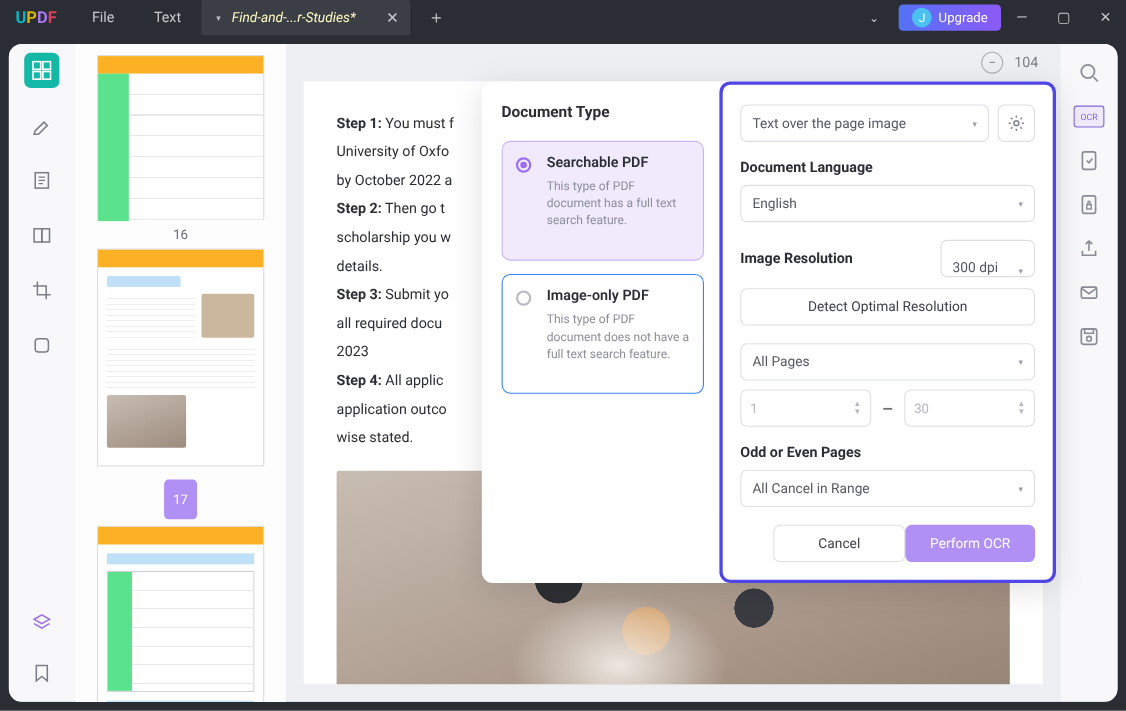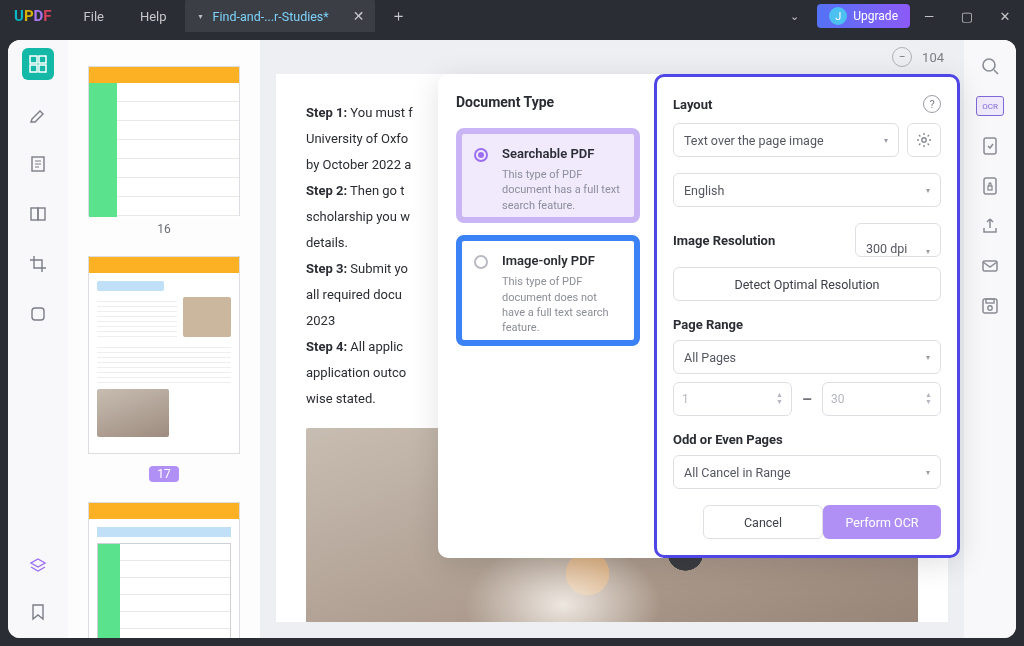--- a/index.html
+++ b/index.html
@@ -3,53 +3,53 @@
 <meta charset="utf-8">
 <style>
   * { box-sizing: border-box; margin: 0; padding: 0; font-family: -apple-system, BlinkMacSystemFont, "Segoe UI", Roboto, sans-serif; }
   body { width: 1024px; height: 646px; overflow: hidden; background: #2a2d33; }
   .titlebar { height: 32px; background: #2a2d33; display: flex; align-items: center; color: #c8c8cc; font-size: 13px; }
   .logo { padding: 0 14px; font-weight: 700; font-size: 15px; }
   .logo .u { color:#08b7c4;} .logo .p { color:#d6b400;} .logo .d { color:#a978f0;} .logo .f { color:#d6405c;}
   .menu-item { padding: 0 18px; height:32px; display:flex; align-items:center; cursor:pointer; }
   .tab { display:flex; align-items:center; background:#3b3e44; height:32px; padding:0 10px 0 14px; border-radius:2px 2px 0 0; min-width:190px; }
   .tab-drop { margin-right:10px; color:#bdbdc2; font-size:8px; }
-  .tab-title { color:#7dd3fc; font-size:12.5px; flex:1; white-space:nowrap; overflow:hidden; text-overflow:ellipsis; }
+  .tab-title { color:#fef9c3; font-size:12.5px; flex:1; white-space:nowrap; overflow:hidden; text-overflow:ellipsis;font-style:italic; }
   .tab-close { color:#c8c8cc; margin-left:10px; font-size:14px; }
   .newtab { color:#c8c8cc; padding:0 16px; font-size:16px; }
   .title-right { margin-left:auto; display:flex; align-items:center; }
   .tb-caret { color:#c8c8cc; padding:0 18px; font-size:11px; }
   .upgrade { display:flex; align-items:center; gap:6px; background:linear-gradient(90deg,#5472f6,#8c5af6); height:24px; padding:0 12px; border-radius:4px; color:#fff; font-size:12px; }
   .avatar { width:18px; height:18px; border-radius:50%; background:#4cc0f0; color:#fff; display:flex; align-items:center; justify-content:center; font-size:11px; }
   .winbtn { width:38px; height:32px; display:flex; align-items:center; justify-content:center; color:#c8c8cc; }
   .app-body { height:614px; background:#2a2d33; padding:8px; display:flex; }
   .frame { flex:1; background:#eeeff3; border-radius:12px; display:flex; overflow:hidden; position:relative; }
   .sidebar-left { width:60px; background:#f8f8fa; display:flex; flex-direction:column; align-items:center; padding-top:8px; gap:18px; }
   .sb-icon { width:32px; height:32px; display:flex; align-items:center; justify-content:center; border-radius:6px; color:#7c7e87; }
   .sb-icon.active { background:#14b8a6; color:#fff; }
   .sb-bottom { margin-top:auto; margin-bottom:10px; display:flex; flex-direction:column; gap:14px; align-items:center;}
   .thumb-col { width:192px; background:#fdfdfe; overflow-y:auto; padding:6px 18px 12px; }
-  .thumb { margin:20px 0 6px; }
+  .thumb { margin:4px 0 6px; }
   .thumb-img { width:152px; border:1px solid #dcdde2; background:#fff; display:block; margin:0 auto; }
   .thumb-num { text-align:center; font-size:12px; color:#6b6d76; margin-top:6px; }
-  .thumb-num.sel { display:inline-block; background:#b190f5; color:#fff; padding:1px 8px; border-radius:4px; }
+  .thumb-num.sel { display:inline-block; background:#b190f5; color:#fff; padding:11px 8px; border-radius:4px; }
   .thumb-num-wrap { text-align:center; margin-top:6px;}
   .content-area { flex:1; position:relative; background:#eeeff3; display:flex; flex-direction:column; }
   .zoom-bar { height:34px; display:flex; align-items:center; justify-content:flex-end; padding-right:20px; gap:10px; color:#7e8089; font-size:13px;}
   .zoom-circ { width:20px;height:20px;border:1.5px solid #aeb0b8;border-radius:50%;display:flex;align-items:center;justify-content:center;font-size:12px;}
   .page { background:#fff; margin:0 16px 16px; flex:1; padding:26px 30px; font-size:13px; color:#2b2d34; line-height:2.0; position:relative; overflow:hidden; text-align:justify;}
   .page b { font-weight:700; }
   .photo { margin-top:16px; height:260px; background:linear-gradient(160deg,#c8bdb2,#a89688 60%,#8e7d70); border-radius:2px; position:relative; overflow:hidden;}
   .sidebar-right { width:52px; background:#f8f8fa; display:flex; flex-direction:column; align-items:center; padding-top:16px; gap:20px; color:#8a8c95;}
   .sb-r-ocr { width:28px;height:20px;border:1.5px solid #8068d6;border-radius:3px;display:flex;align-items:center;justify-content:center;font-size:8px;color:#8068d6;background:#efe9fc;}
   
   .dialog { position:absolute; top:34px; left:430px; width:522px; background:#fff; border-radius:10px; box-shadow:0 6px 30px rgba(0,0,0,0.12); display:flex; z-index:5;}
   .dlg-left { width:216px; padding:20px 14px 20px 18px; }
   .dlg-title { font-size:14px; font-weight:700; color:#2b2d34; margin-bottom:18px;}
-  .type-card { border:6px solid #3b82f6; border-radius:8px; padding:12px 12px 4px 40px; position:relative; margin-bottom:12px;}
+  .type-card { border:1px solid #3b82f6; border-radius:8px; padding:12px 12px 28px 40px; position:relative; margin-bottom:12px;}
   .type-card.sel { border-color:#c9b5f5; background:#f0eafc; }
   .type-radio { position:absolute; left:12px; top:14px; width:14px; height:14px; border:2px solid #b9bac2; border-radius:50%; }
   .type-card.sel .type-radio { border-color:#9b6ef3; }
   .type-card.sel .type-radio::after { content:""; position:absolute; inset:2px; background:#9b6ef3; border-radius:50%; }
   .type-name { font-size:13px; font-weight:600; color:#2b2d34; }
   .type-desc { font-size:11px; color:#8c8e98; margin-top:6px; line-height:1.4;}
   .dlg-right { flex:1; border:3px solid #4f46e5; border-radius:10px; padding:18px 16px 16px; }
   .row-head { display:flex; align-items:center; justify-content:space-between; margin-bottom:10px;}
   .sect-label { font-size:13px; font-weight:700; color:#2b2d34; }
   .help-ic { width:18px;height:18px;border:1.5px solid #9b9da6;border-radius:50%;display:flex;align-items:center;justify-content:center;font-size:11px;color:#7e8089;}
@@ -92,21 +92,21 @@
   }
 </style>
 </head>
 <body>
 
 <div class="titlebar">
   <div class="logo">
     <span class="u">U</span><span class="p">P</span><span class="d">D</span><span class="f">F</span>
   </div>
   <div class="menu-item">File</div>
-  <div class="menu-item">Help</div>
+  <div class="menu-item">Text</div>
   <div class="tab">
     <span class="tab-drop">▾</span>
     <span class="tab-title">Find-and-...r-Studies*</span>
     <span class="tab-close">✕</span>
   </div>
   <div class="newtab">＋</div>
   <div class="title-right">
     <div class="tb-caret">⌄</div>
     <div class="upgrade">
       <span class="avatar">J</span>
@@ -286,51 +286,47 @@
           <div class="type-name">Searchable PDF</div>
           <div class="type-desc">This type of PDF document has a full text search feature.</div>
         </div>
         <div class="type-card">
           <span class="type-radio"></span>
           <div class="type-name">Image-only PDF</div>
           <div class="type-desc">This type of PDF document does not have a full text search feature.</div>
         </div>
       </div>
       <div class="dlg-right">
-        <div class="row-head">
-          <div class="sect-label">Layout</div>
-          <div class="help-ic">?</div>
-        </div>
         <div class="layout-row">
           <div class="combo">
               <span>Text over the page image</span>
               <span class="caret">▾</span>
             </div>
           <div class="gear">
               <svg width="16" height="16" viewBox="0 0 16 16">
                 <circle cx="8" cy="8" r="2.2" fill="none" stroke="currentColor" stroke-width="1.4"></circle>
                 <path d="M8 1v2M8 13v2M1 8h2M13 8h2M3 3l1.4 1.4M11.6 11.6L13 13M13 3l-1.4 1.4M4.4 11.6L3 13" stroke="currentColor" stroke-width="1.4"></path>
               </svg>
             </div>
         </div>
+        <div class="sect-label mb" style="margin-bottom:8px">Document Language</div>
         <div class="combo mb">
             <span>English</span>
             <span class="caret">▾</span>
           </div>
 
         <div class="res-row mb" style="margin-bottom:10px">
           <div class="sect-label">Image Resolution</div>
           <div class="combo">
               <span>300 dpi</span>
               <span class="caret">▾</span>
             </div>
         </div>
         <div class="btn-outline mb">Detect Optimal Resolution</div>
 
-        <div class="sect-label" style="margin-bottom:8px">Page Range</div>
         <div class="combo">
             <span>All Pages</span>
             <span class="caret">▾</span>
           </div>
         <div class="range-row mb">
           <div class="num">
               <span>1</span>
               <span class="spin">
                 <span>▲</span>
                 <span>▼</span>

